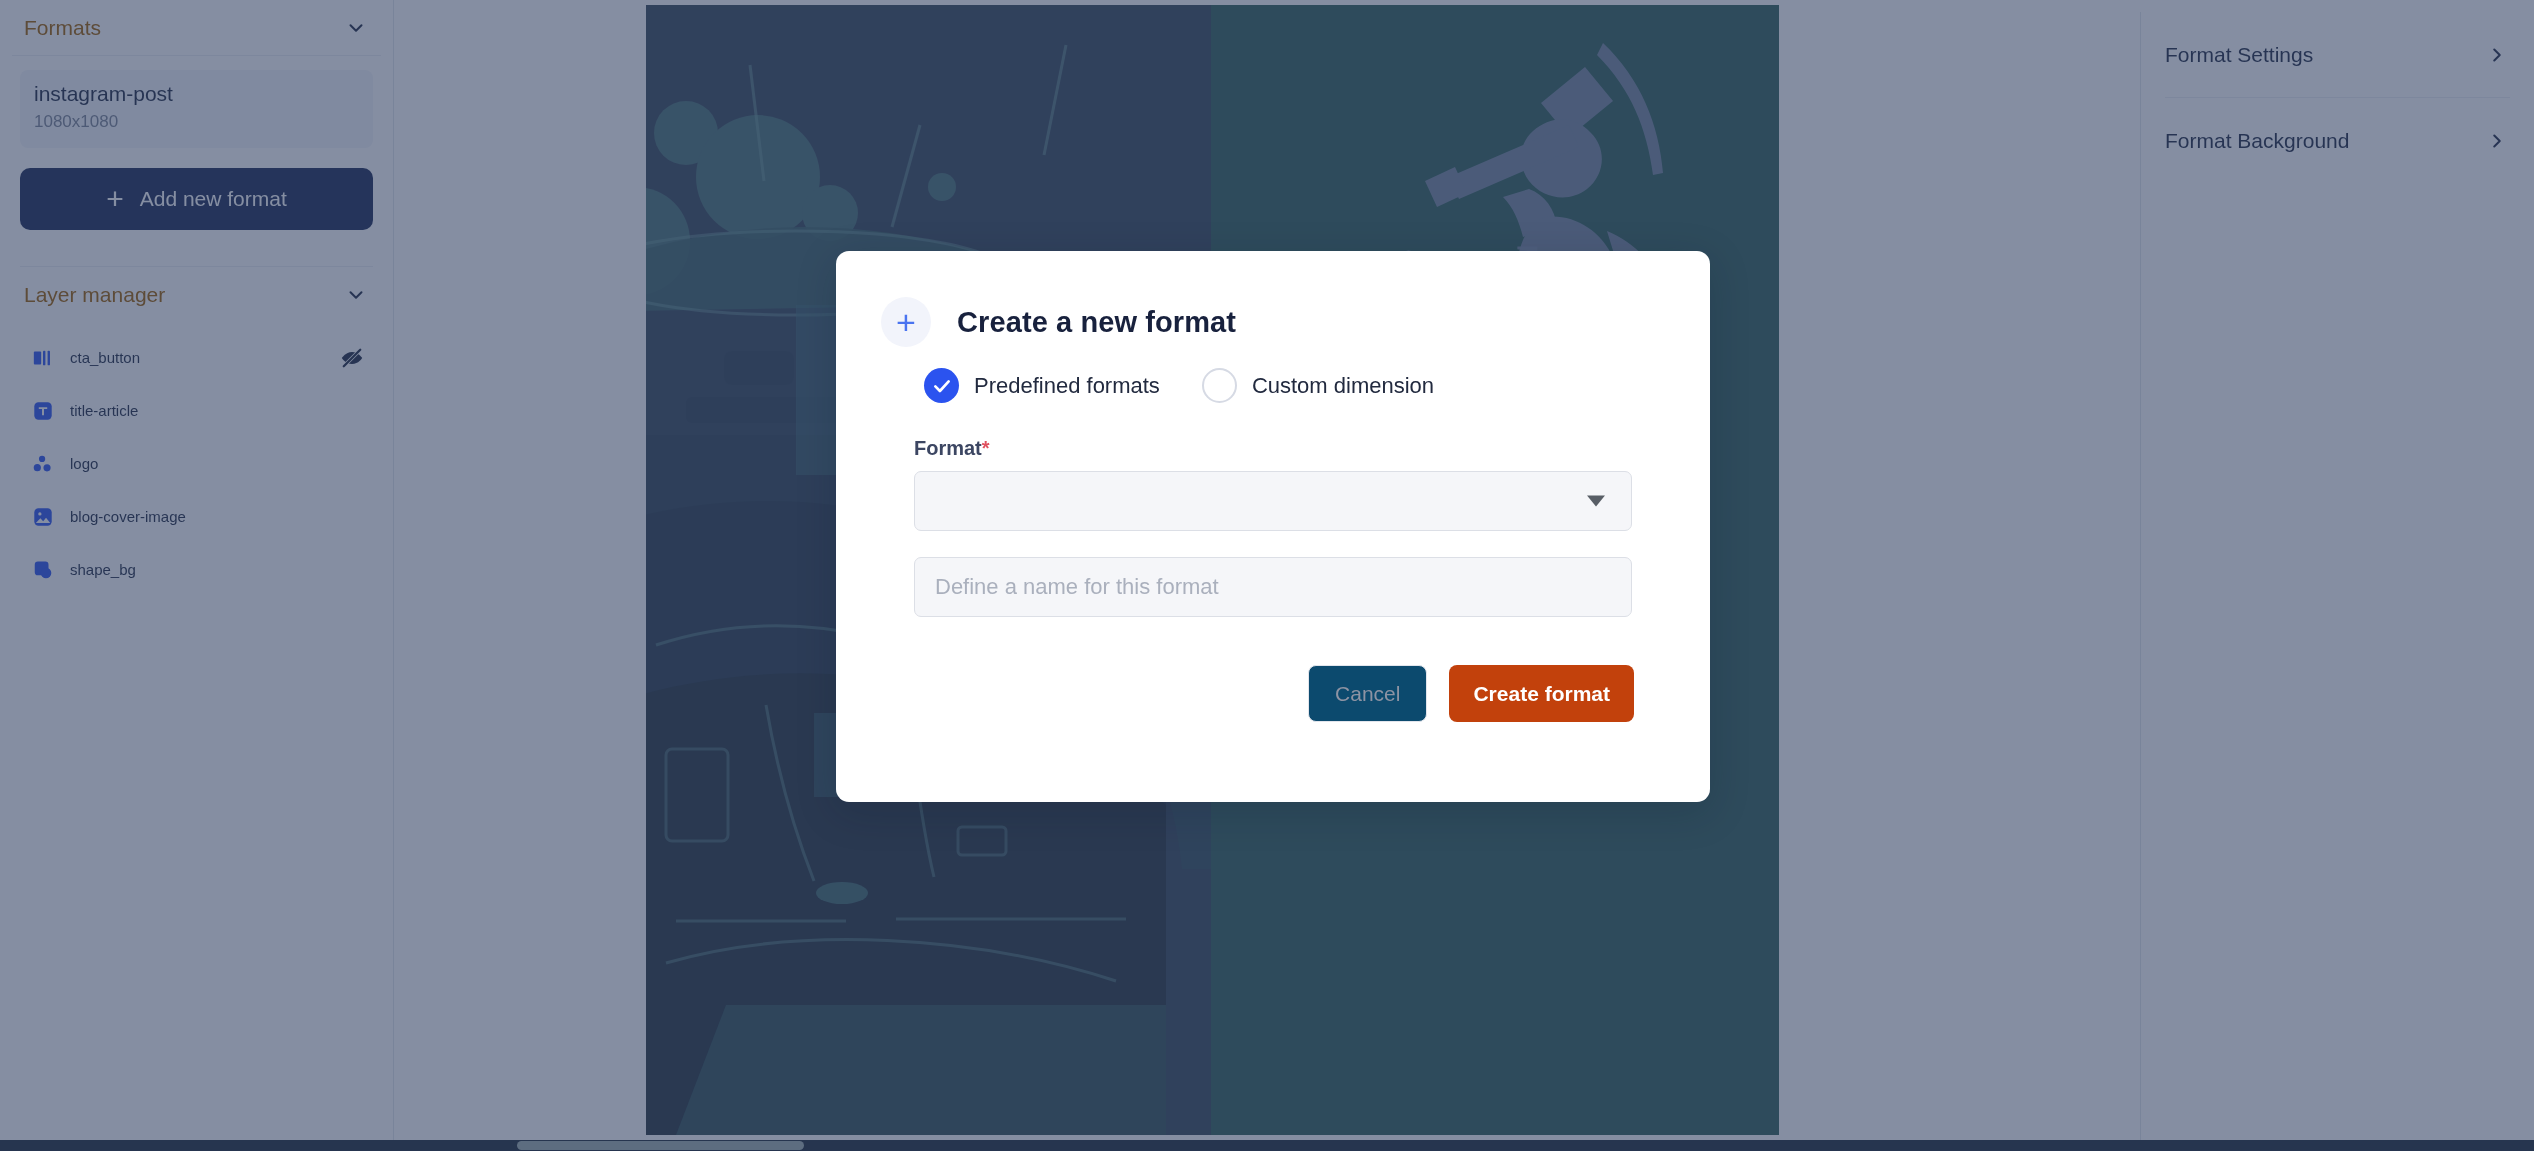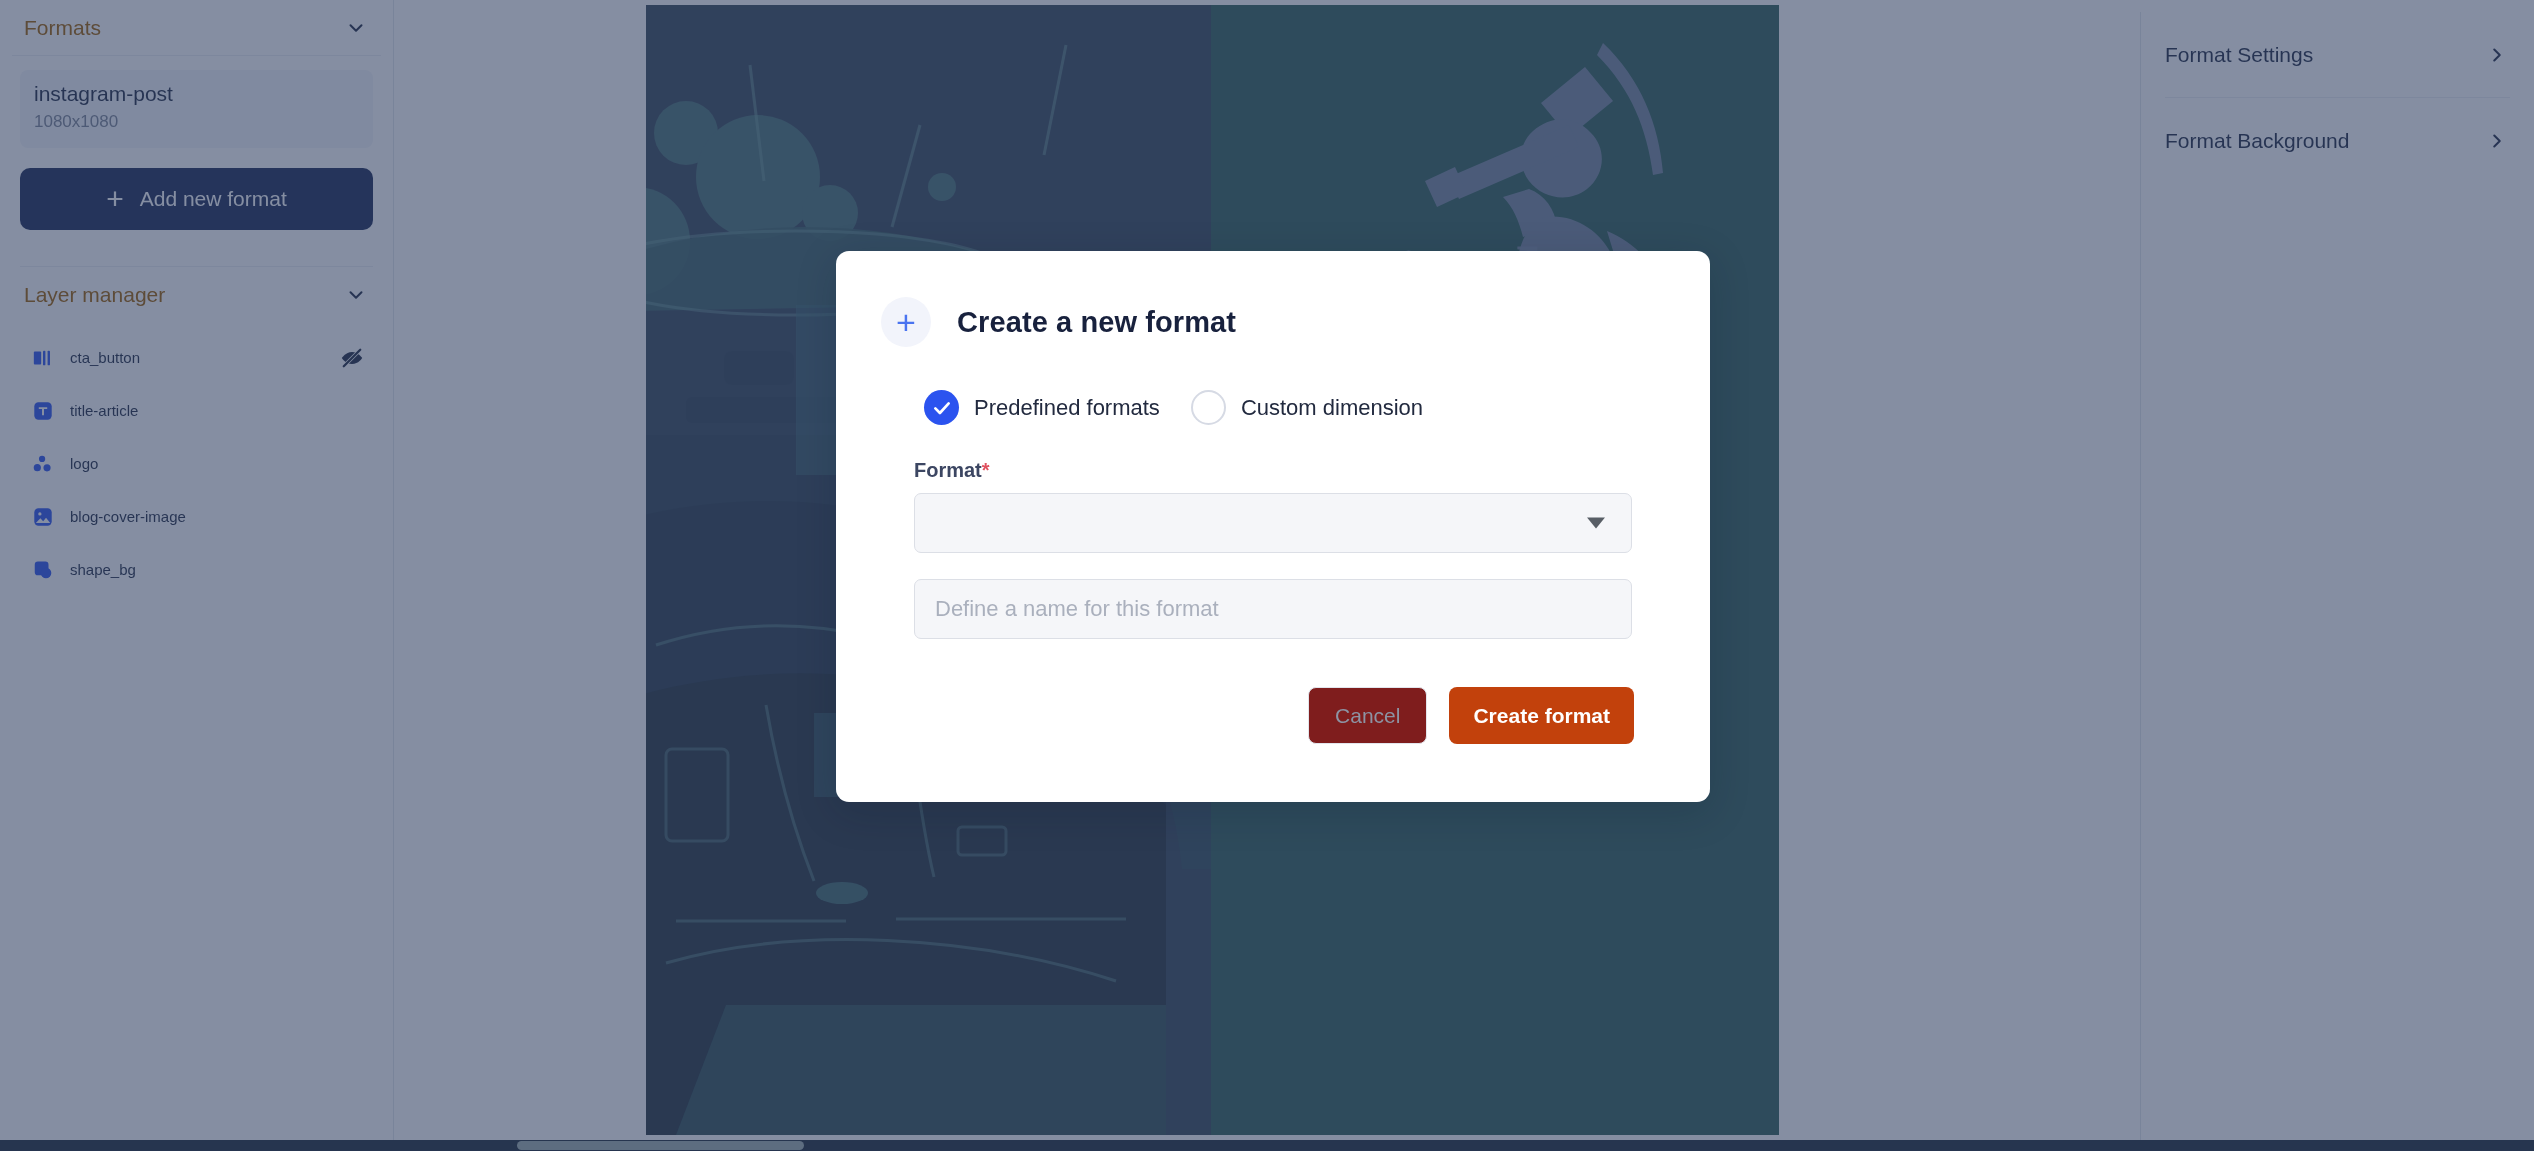--- a/index.html
+++ b/index.html
@@ -172,22 +172,22 @@
     display: flex; align-items: center; justify-content: center;
     color: #4a74f0; font-size: 34px; line-height: 1; font-weight: 400;
   }
   #modal-title {
     font-size: 29px; font-weight: bold; color: #18213d;
     letter-spacing: .1px;
   }
 
   #radio-group {
     display: flex; align-items: flex-start;
-    margin-top: 43px; padding-left: 43px;
-    gap: 31px;
+    margin-top: 21px; padding-left: 43px;
+    gap: 42px;
   }
   .radio-opt {
     display: flex; align-items: center; gap: 15px;
     cursor: pointer;
   }
   .radio-dot {
     width: 35px; height: 35px; flex: 0 0 35px;
     border-radius: 50%;
     display: flex; align-items: center; justify-content: center;
   }
@@ -231,21 +231,21 @@
   .text-input::placeholder { color: #aab0bd; }
 
   #modal-actions {
     display: flex; justify-content: flex-end; align-items: center;
     gap: 22px;
     margin-top: 48px; padding-right: 31px;
   }
   #cancel-button {
     min-width: 105px; height: 57px;
     padding: 0 26px;
-    background: #7f1d1d;
+    background: #0c4a6e;
     border: 1px solid #e2e5ec;
     border-radius: 8px;
     font-size: 21px; font-family: inherit;
     color: #8d93a3;
     cursor: pointer;
   }
   #create-format-button {
     min-width: 155px; height: 57px;
     padding: 16px 24px;
     background: #c2410c;

